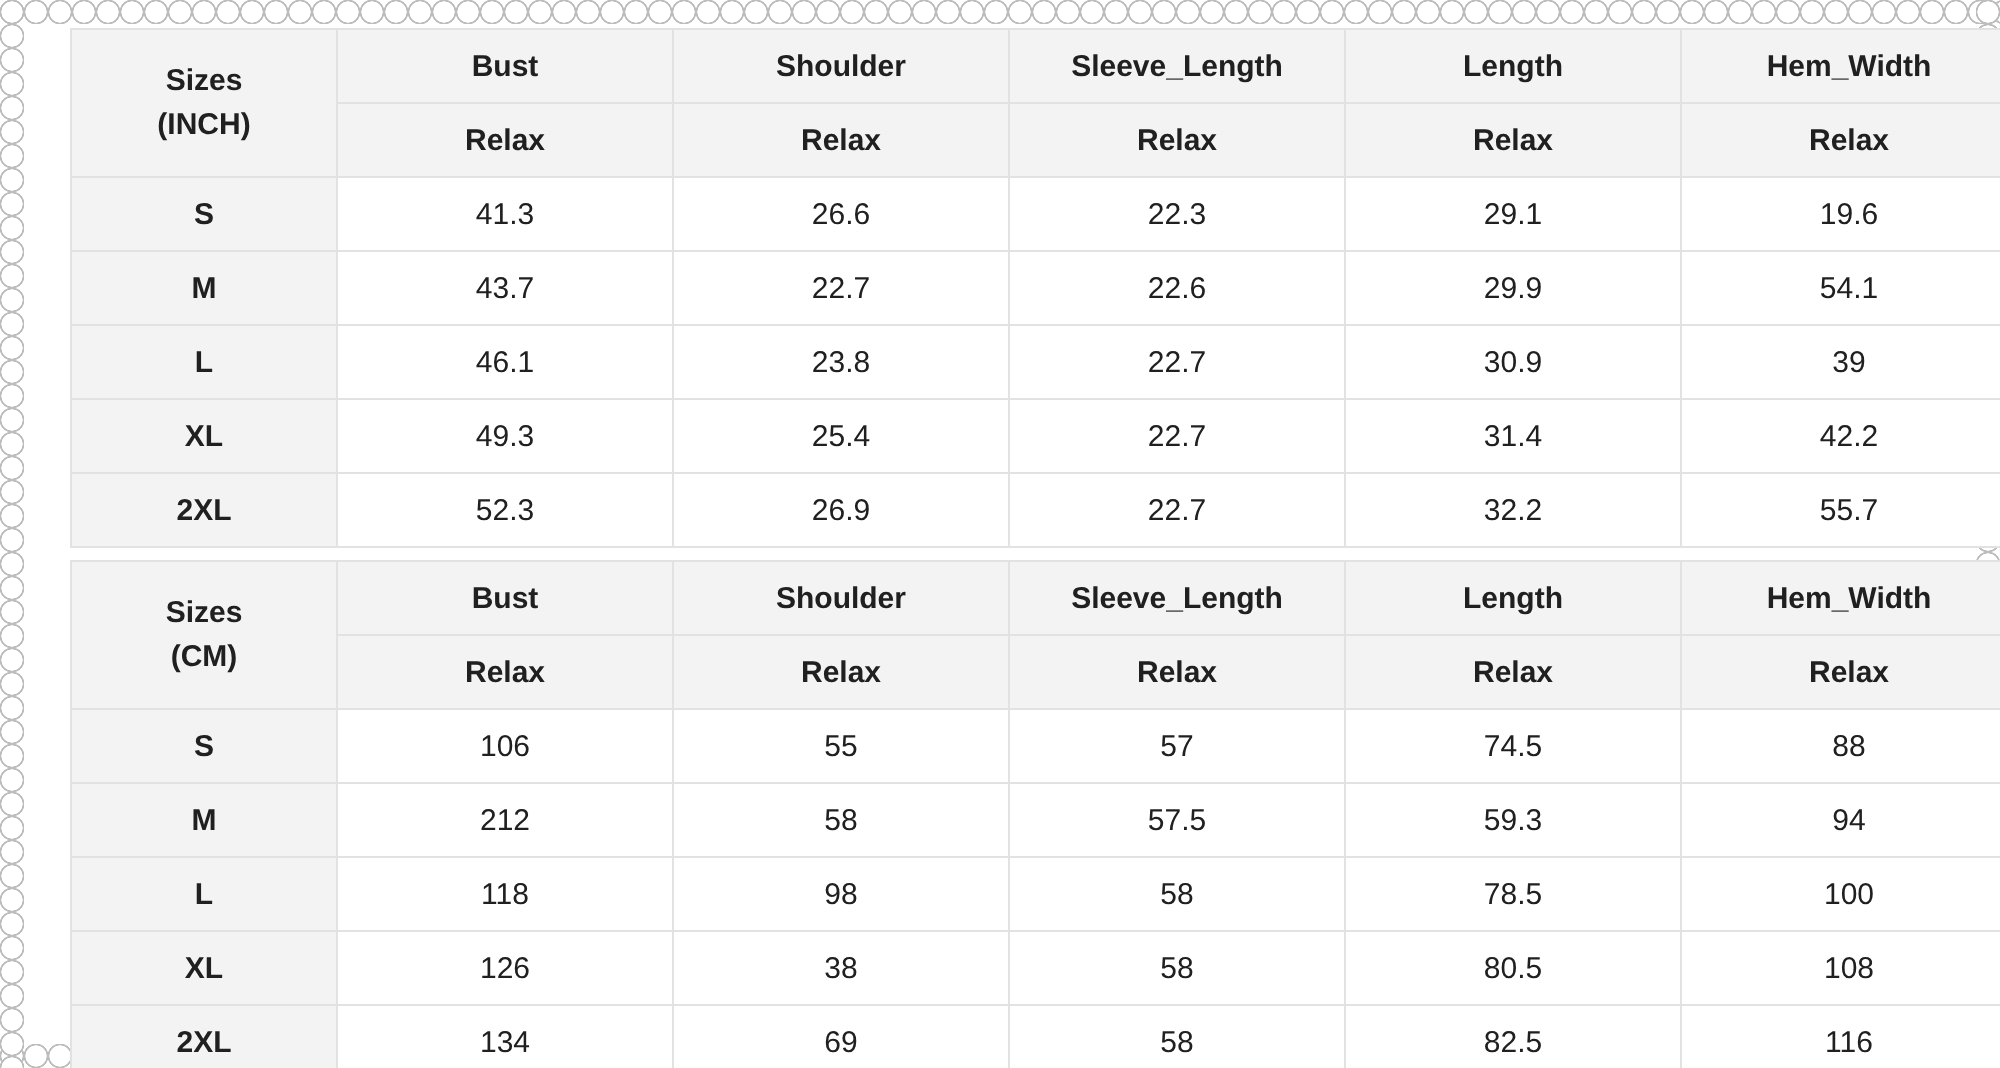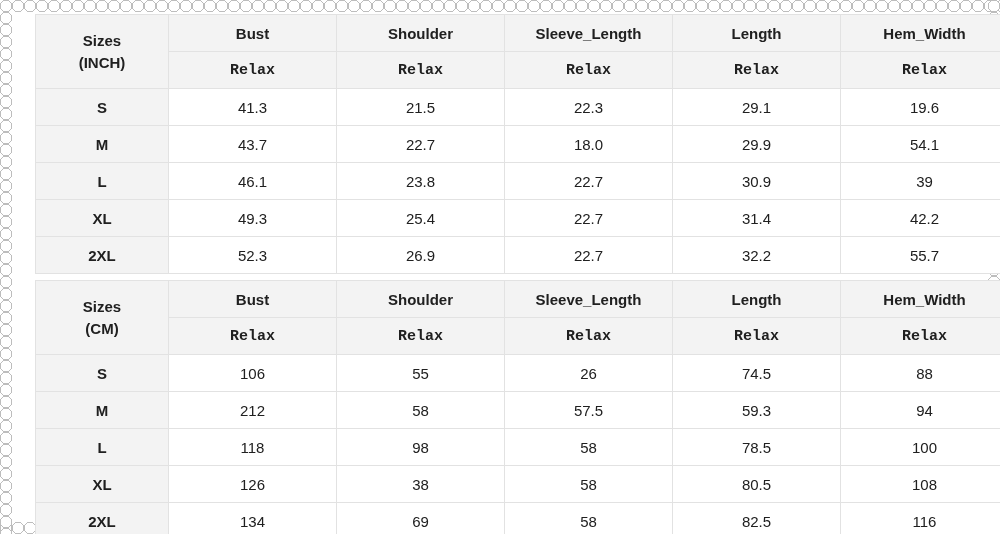--- a/index.html
+++ b/index.html
@@ -73,21 +73,20 @@
     background: #f3f3f3;
     font-weight: bold;
     font-size: 16px;
     color: #111111;
   }
   td.sub-cell {
     background: #f3f3f3;
     font-weight: bold;
     font-size: 15px;
     color: #111111;
-    font-family: Liberation Mono, monospace;
   }
   td.corner-cell {
     background: #f3f3f3;
     font-weight: bold;
     font-size: 15px;
     color: #111111;
     line-height: 1.45;
   }
   td.size-cell {
     background: #f3f3f3;
@@ -141,30 +140,30 @@
           <td class="sub-cell">Relax</td>
           <td class="sub-cell">Relax</td>
           <td class="sub-cell">Relax</td>
           <td class="sub-cell">Relax</td>
           <td class="sub-cell">Relax</td>
         </tr>
 
         <tr>
           <td class="size-cell">S</td>
           <td class="value-cell">41.3</td>
-          <td class="value-cell">21.5</td>
+          <td class="value-cell">26.6</td>
           <td class="value-cell">22.3</td>
           <td class="value-cell">29.1</td>
           <td class="value-cell">19.6</td>
         </tr>
         <tr>
           <td class="size-cell">M</td>
           <td class="value-cell">43.7</td>
           <td class="value-cell">22.7</td>
-          <td class="value-cell">18.0</td>
+          <td class="value-cell">22.6</td>
           <td class="value-cell">29.9</td>
           <td class="value-cell">54.1</td>
         </tr>
         <tr>
           <td class="size-cell">L</td>
           <td class="value-cell">46.1</td>
           <td class="value-cell">23.8</td>
           <td class="value-cell">22.7</td>
           <td class="value-cell">30.9</td>
           <td class="value-cell">39</td>
@@ -216,21 +215,21 @@
           <td class="sub-cell">Relax</td>
           <td class="sub-cell">Relax</td>
           <td class="sub-cell">Relax</td>
           <td class="sub-cell">Relax</td>
         </tr>
 
         <tr>
           <td class="size-cell">S</td>
           <td class="value-cell">106</td>
           <td class="value-cell">55</td>
-          <td class="value-cell">26</td>
+          <td class="value-cell">57</td>
           <td class="value-cell">74.5</td>
           <td class="value-cell">88</td>
         </tr>
         <tr>
           <td class="size-cell">M</td>
           <td class="value-cell">212</td>
           <td class="value-cell">58</td>
           <td class="value-cell">57.5</td>
           <td class="value-cell">59.3</td>
           <td class="value-cell">94</td>

